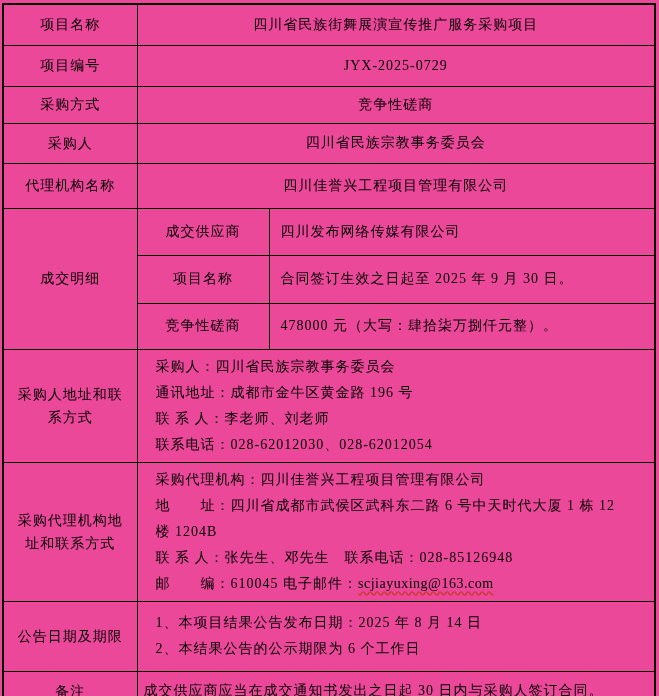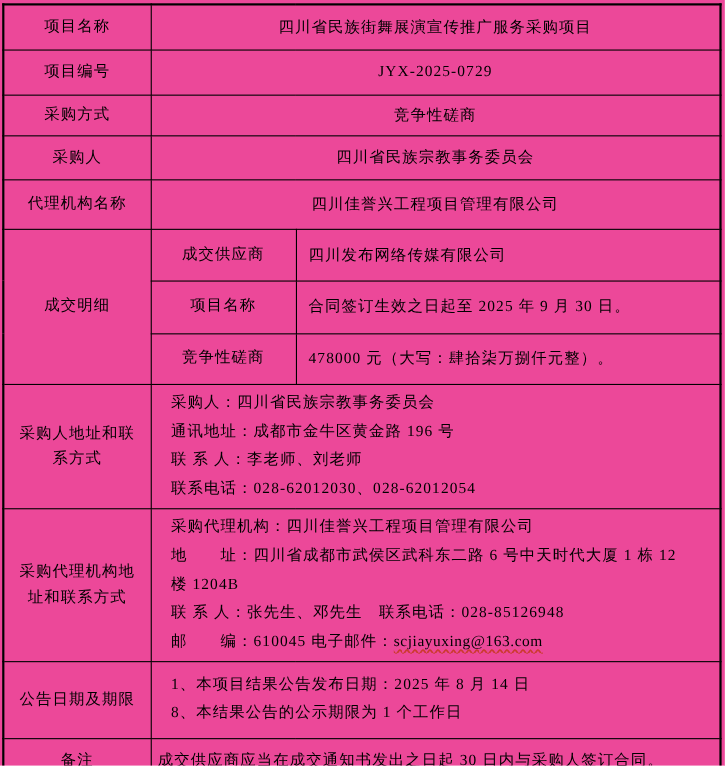--- a/index.html
+++ b/index.html
@@ -136,21 +136,21 @@
         <span class="line">楼 1204B</span>
         <span class="line">联 系 人：张先生、邓先生　联系电话：028-85126948</span>
         <span class="line"><span>邮　　编：610045 电子邮件：</span><span class="email">scjiayuxing@163.com</span></span>
       </td>
     </tr>
 
     <tr style="height:70px">
       <td class="label">公告日期及期限</td>
       <td class="lines-cell" colspan="2">
         <span class="line">1、本项目结果公告发布日期：2025 年 8 月 14 日</span>
-        <span class="line">8、本结果公告的公示期限为 1 个工作日</span>
+        <span class="line">2、本结果公告的公示期限为 6 个工作日</span>
       </td>
     </tr>
 
     <tr style="height:41px">
       <td class="label">备注</td>
       <td class="val-left" colspan="2" style="padding-left:6px">成交供应商应当在成交通知书发出之日起 30 日内与采购人签订合同。</td>
     </tr>
   </tbody>
     </table>
 </div>

